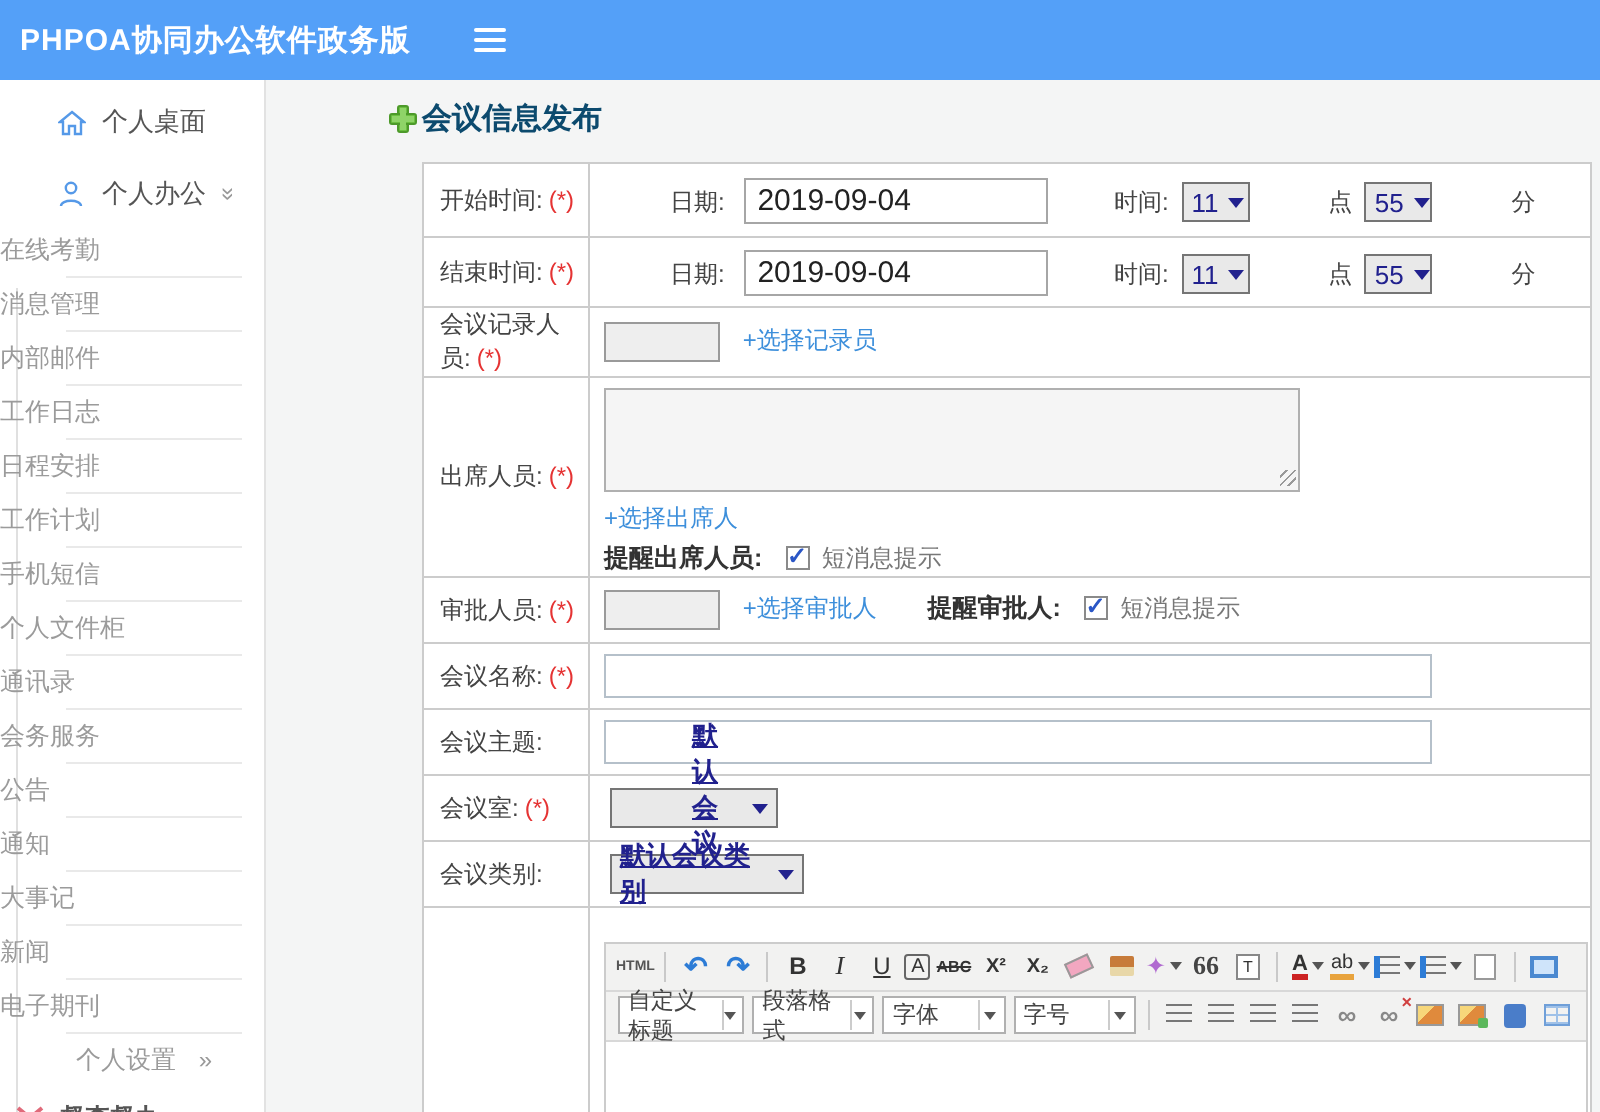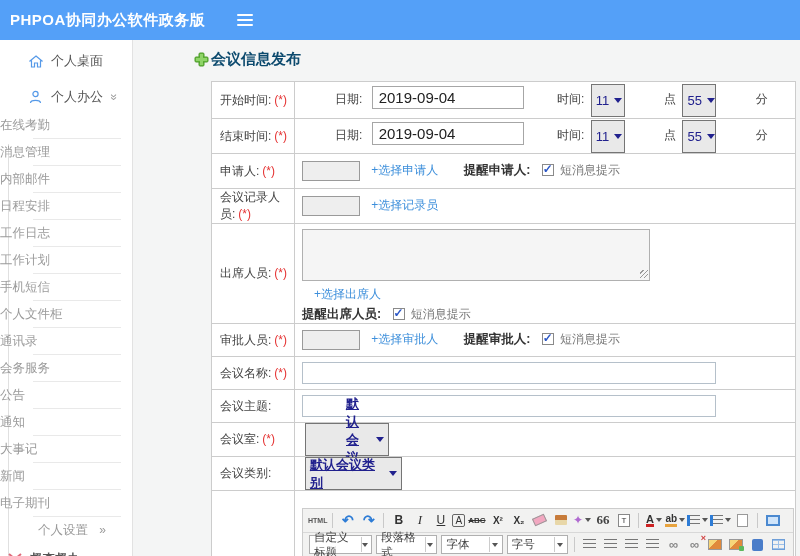--- a/index.html
+++ b/index.html
@@ -52,21 +52,21 @@
   td.val { padding-left:7px; }
   .req { color:#e53333; margin-left:3px; }
   .r37 td{ height:37px; } .r35 td{ height:35px; } .r33 td{ height:33px; }
   .r87 td{ height:87px; } .redit td { height:140px; vertical-align:top; }
 
   .inline-lbl { color:#444; font-size:12px;margin-left:33px; }
   input.date-input { width:152px; height:23px; border:1px solid #a6a6a6; font-size:15px;
     color:#222; padding-left:6px; margin:0 4px 0 6px; font-family:"Liberation Sans",sans-serif; }
   .time-lbl { margin-left:26px; }
   .mini-select { display:inline-flex; align-items:center; justify-content:space-between;
-    border:1px solid #757575; background:#e9e9e9; height:33px; padding:0 4px; margin:0 3px;
+    border:1px solid #757575; background:#e9e9e9; height:20px; padding:0 4px; margin:0 3px;
     vertical-align:middle; cursor:pointer; }
   .mini-select .sel-txt { color:#21218e; font-size:13px; }
   .mini-select .car { width:0; height:0; border-left:4px solid transparent; border-right:4px solid transparent;
     border-top:5px solid #21218e; margin-left:5px; }
   .w-hour { width:34px; } .w-room { width:84px;padding-left:40px; } .w-cat { width:97px; }
   .room-select .sel-txt { font-weight:bold; text-decoration:underline; }
 
   input.small-input { width:58px; height:20px; border:1px solid #9a9a9a; background:#eee;
     vertical-align:middle; }
   a.blue-link { color:#3d8fdb; font-size:12px; text-decoration:none; margin-left:8px; cursor:pointer; }
@@ -76,21 +76,21 @@
     position:relative; vertical-align:-2px; margin-left:8px; cursor:pointer; }
   .cbx::after { content:"✓"; position:absolute; left:0px; top:-3px; font-size:12px; font-weight:bold;
     color:#2a56c6; }
 
   textarea.att-area { width:348px; height:52px; border:1px solid #b0b0b0; background:#f5f5f5;
     resize:none; margin-top:5px; position:relative; }
   .area-wrap { position:relative; display:inline-block; }
   .area-wrap::after { content:""; position:absolute; right:2px; bottom:6px; width:8px; height:8px;
     background:repeating-linear-gradient(135deg, transparent 0 2px, #999 2px 3px); }
   .att-link-line { margin-top:2px; }
-  .att-link-line a { margin-left:12px; }
+  .att-link-line a { margin-left:0; }
   .att-remind-line { margin-top:3px; }
   .att-remind-line .remind-lbl { margin-left:0; }
 
   input.long-input { width:414px; height:22px; border:1px solid #b5c0ca; background:#fff;
     vertical-align:middle; padding-left:4px; font-size:13px; }
 
   
   .editor { width:492px; margin-top:5px; border:1px solid #ccc; background:#fff; }
   .tb { background:#f2f2f1; border-bottom:1px solid #d8d8d8; display:flex; align-items:center;
     padding:2px 4px; height:24px; }
@@ -107,21 +107,21 @@
   .ico-strike { text-decoration:line-through; font-size:8px; font-weight:bold; }
   .ico-sup, .ico-sub { font-size:10px; font-weight:bold; }
   .ico-quote { font-weight:bold; font-size:13px; color:#444; font-family:"Liberation Serif",serif; }
   .ico-eraser { width:13px; height:8px; background:#f2a7c0; border:1px solid #999;
     transform:rotate(-25deg); }
   .ico-brush { width:12px; height:10px; background:linear-gradient(180deg,#c77b3a 0 55%,#e8d7a8 55% 100%); border-radius:1px; }
   .ico-wand { color:#b06ad0; font-size:12px; }
   .ico-paste { width:12px; height:13px; border:1px solid #888; background:#fff; font-size:8px;
     display:flex;align-items:center;justify-content:center; color:#333; }
   .ico-fc { font-size:11px; font-weight:bold; border-bottom:3px solid #cc2222; line-height:10px; }
-  .ico-hl { font-size:10px; font-weight:bold; border-bottom:3px solid #e8a33d; line-height:10px; }
+  .ico-hl { font-size:10px; font-weight:normal; border-bottom:3px solid #e8a33d; line-height:10px; }
   .mini-car { width:0;height:0;border-left:3px solid transparent;border-right:3px solid transparent;
     border-top:4px solid #555; margin-left:2px; }
   .ico-lines { width:13px; height:11px;
     background:repeating-linear-gradient(to bottom,#777 0 1px,transparent 1px 4px); }
   .ico-lines-num { width:13px; height:11px;
     background:repeating-linear-gradient(to bottom,#777 0 1px,transparent 1px 4px);
     border-left:3px solid #2d7cd6; }
   .ico-page { width:11px; height:13px; background:#fff; border:1px solid #999; }
   .ico-screen { width:14px; height:11px; background:#cfe4fa; border:2px solid #4b89d0; }
   .ico-img { width:14px; height:11px; border:1px solid #999;
@@ -184,22 +184,22 @@
             <path d="M1.5 13 C1.5 9.5 11.5 9.5 11.5 13" fill="none" stroke="#5599e8" stroke-width="1.2"></path>
           </svg>
       </span>
       <span>个人办公</span>
       <span class="chev-dbl-down">»</span>
     </div>
 
     <div class="side-sub"><span>在线考勤</span></div>
     <div class="side-sub"><span>消息管理</span></div>
     <div class="side-sub"><span>内部邮件</span></div>
+    <div class="side-sub"><span>工作日志</span></div>
     <div class="side-sub"><span>日程安排</span></div>
-    <div class="side-sub"><span>工作日志</span></div>
     <div class="side-sub"><span>工作计划</span></div>
     <div class="side-sub"><span>手机短信</span></div>
     <div class="side-sub"><span>个人文件柜</span></div>
     <div class="side-sub"><span>通讯录</span></div>
     <div class="side-sub"><span>会务服务</span></div>
     <div class="side-sub"><span>公告</span></div>
     <div class="side-sub"><span>通知</span></div>
     <div class="side-sub"><span>大事记</span></div>
     <div class="side-sub"><span>新闻</span></div>
     <div class="side-sub"><span>电子期刊</span></div>
@@ -273,30 +273,20 @@
               </span>
           <span class="inline-lbl">点</span>
           <span class="mini-select w-hour">
                 <span class="sel-txt">55</span>
                 <span class="car"></span>
               </span>
           <span class="inline-lbl">分</span>
         </td>
       </tr>
 
-      <tr class="r35">
-        <td class="lbl"><span>申请人:</span><span class="req">(*)</span></td>
-        <td class="val">
-          <input class="small-input" value="" style="">
-          <a class="blue-link">+选择申请人</a>
-          <span class="remind-lbl">提醒申请人:</span>
-          <span class="cbx"></span>
-          <span class="sms-lbl">短消息提示</span>
-        </td>
-      </tr>
 
       <tr class="r33">
         <td class="lbl"><span>会议记录人员:</span><span class="req">(*)</span></td>
         <td class="val">
           <input class="small-input" value="" style="">
           <a class="blue-link">+选择记录员</a>
         </td>
       </tr>
 
       <tr class="r87">

